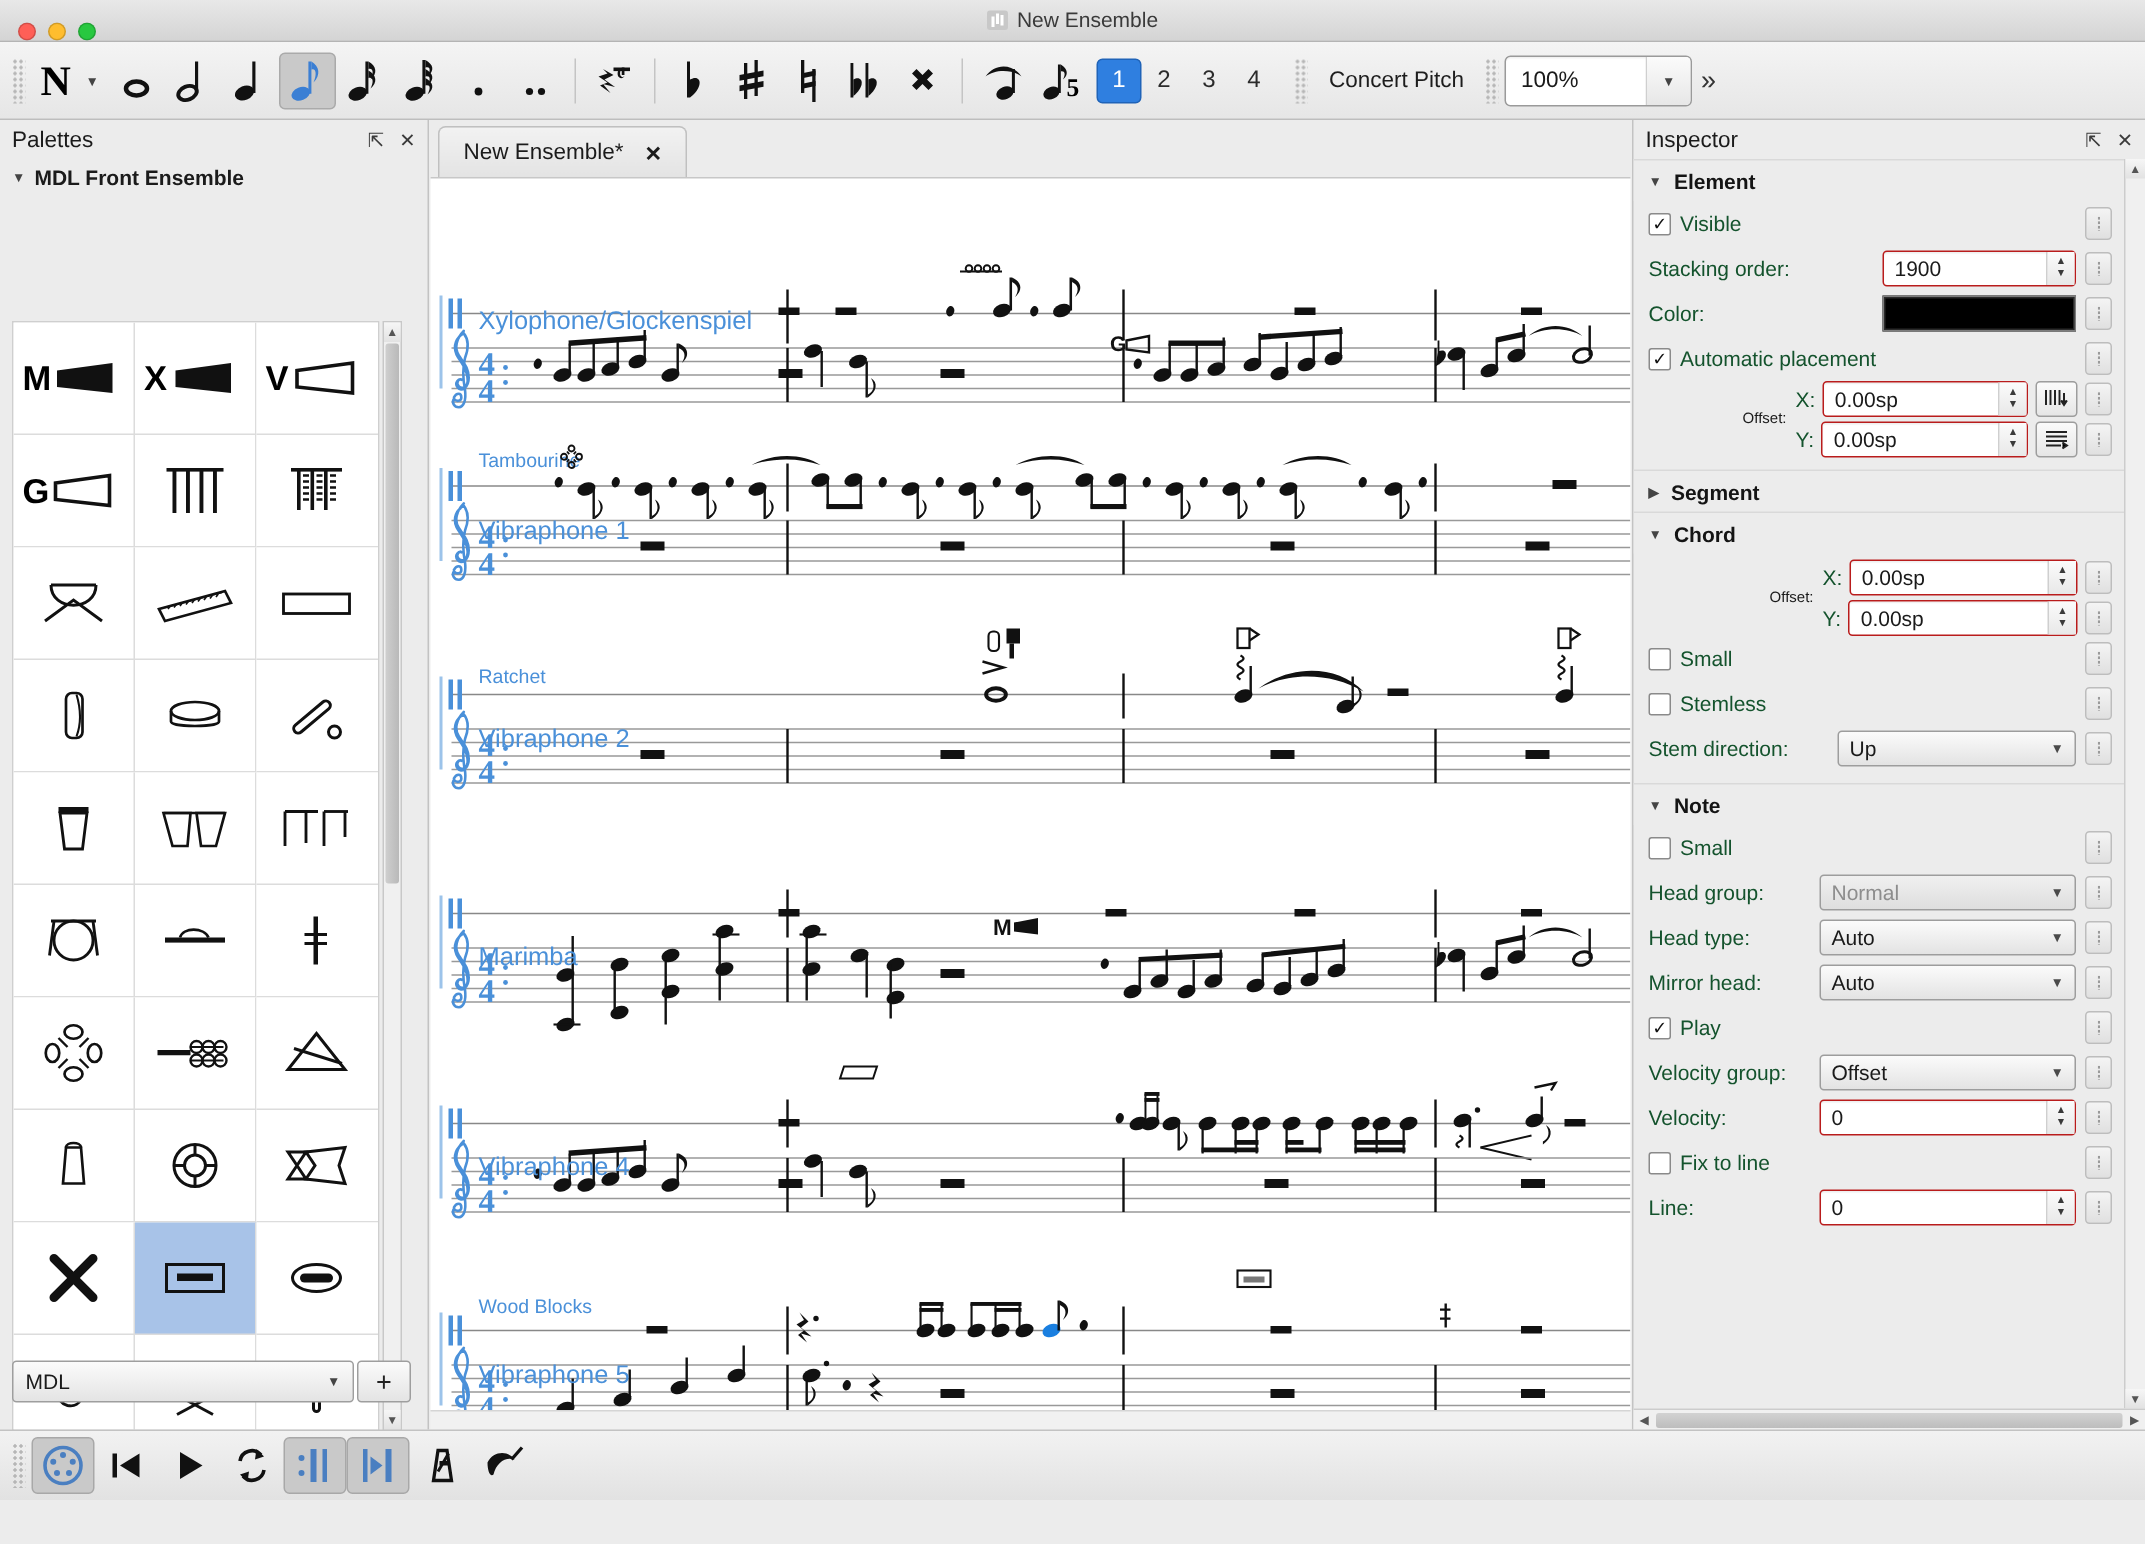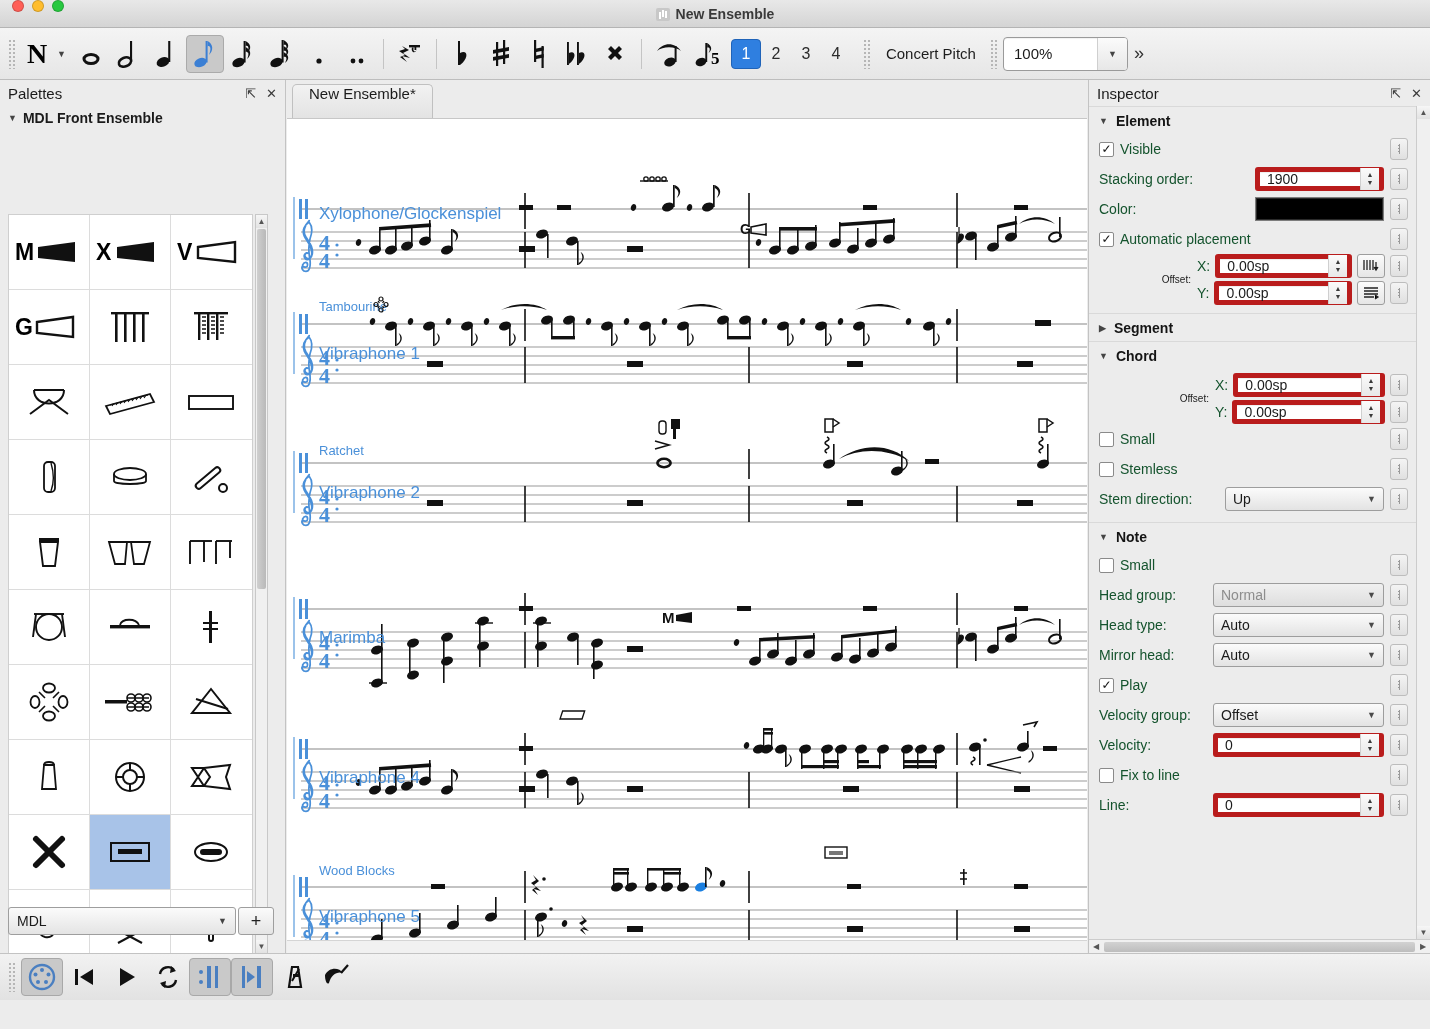--- a/index.html
+++ b/index.html
@@ -12,21 +12,21 @@
     color: #1a1a1a;
     background: #ececec;
   }
   #app { position: relative; width: 1430px; height: 1029px; }
 
   
   #titlebar {
     position: absolute; left: 0; top: 0; width: 1430px; height: 28px;
     background: linear-gradient(to bottom, #e8e8e8, #d4d4d4);
     border-bottom: 1px solid #b4b4b4;
-    display: flex; align-items: flex-start; font-weight: bold;
+    display: flex; align-items: flex-end;
   }
   .traffic { display: flex; gap: 8px; margin-left: 12px; }
   .dot { width: 12px; height: 12px; border-radius: 50%; border: 1px solid rgba(0,0,0,.18); }
   .dot.red { background: #ff5f57; }
   .dot.yellow { background: #ffbd2e; }
   .dot.green { background: #28c840; }
   #title-center {
     position: absolute; left: 0; right: 0; text-align: center;
     font-size: 14px; color: #3a3a3a; display: flex; align-items: center;
     justify-content: center; gap: 6px; height: 28px;
@@ -147,21 +147,21 @@
   #score-area {
     position: absolute; left: 287px; top: 80px; width: 800px; height: 873px;
     background: #ececec;
   }
   #tabbar { height: 38px; position: relative; }
   #doc-tab {
     position: absolute; left: 5px; top: 4px; height: 34px;
     background: linear-gradient(to bottom,#f2f2f2,#e3e3e3);
     border: 1px solid #c0c0c0; border-bottom: none; border-radius: 5px 5px 0 0;
     display: flex; align-items: center; gap: 14px; padding: 0 16px;
-    font-size: 15px; color: #1b1b1b; flex-direction: column;
+    font-size: 15px; color: #1b1b1b;
   }
   #doc-tab .closex { font-size: 14px; font-weight: bold; }
   #canvas {
     position: absolute; left: 0; top: 38px; right: 0; bottom: 13px;
     background: #fff; border-top: 1px solid #c7c7c7; overflow: hidden;
   }
   #canvas svg { display: block; }
   #score-hscroll {
     position: absolute; left: 0; right: 0; bottom: 0; height: 13px; background: #f1f1f1;
     border-top: 1px solid #d5d5d5;
@@ -183,21 +183,21 @@
   .row {
     display: flex; align-items: center; height: 30px; padding: 0 8px 0 10px; gap: 6px;
   }
   .lab { font-size: 14px; color: #14532d; }
   .chk {
     width: 15px; height: 15px; border: 1px solid #8a8a8a; background: #fff; border-radius: 2px;
     display: flex; align-items: center; justify-content: center; font-size: 12px; color: #111;
     flex: none;
   }
   .spinbox {
-    flex: 1; height: 24px; background: #fff; border: 5px solid #b91c1c; border-radius: 3px;
+    flex: 1; height: 24px; background: #fff; border: 1px solid #b91c1c; border-radius: 3px;
     display: flex; align-items: center; box-shadow: inset 0 1px 1px rgba(0,0,0,.07);
   }
   .spinbox .sv { flex: 1; padding-left: 7px; font-size: 14px; }
   .spinbox .sp {
     width: 19px; height: 22px; border-left: 1px solid #cfcfcf;
     background: linear-gradient(to bottom,#fbfbfb,#e8e8e8);
     display: flex; flex-direction: column; align-items: center; justify-content: center;
     font-size: 7px; line-height: 8px; color: #3a3a3a;
   }
   .combo {

